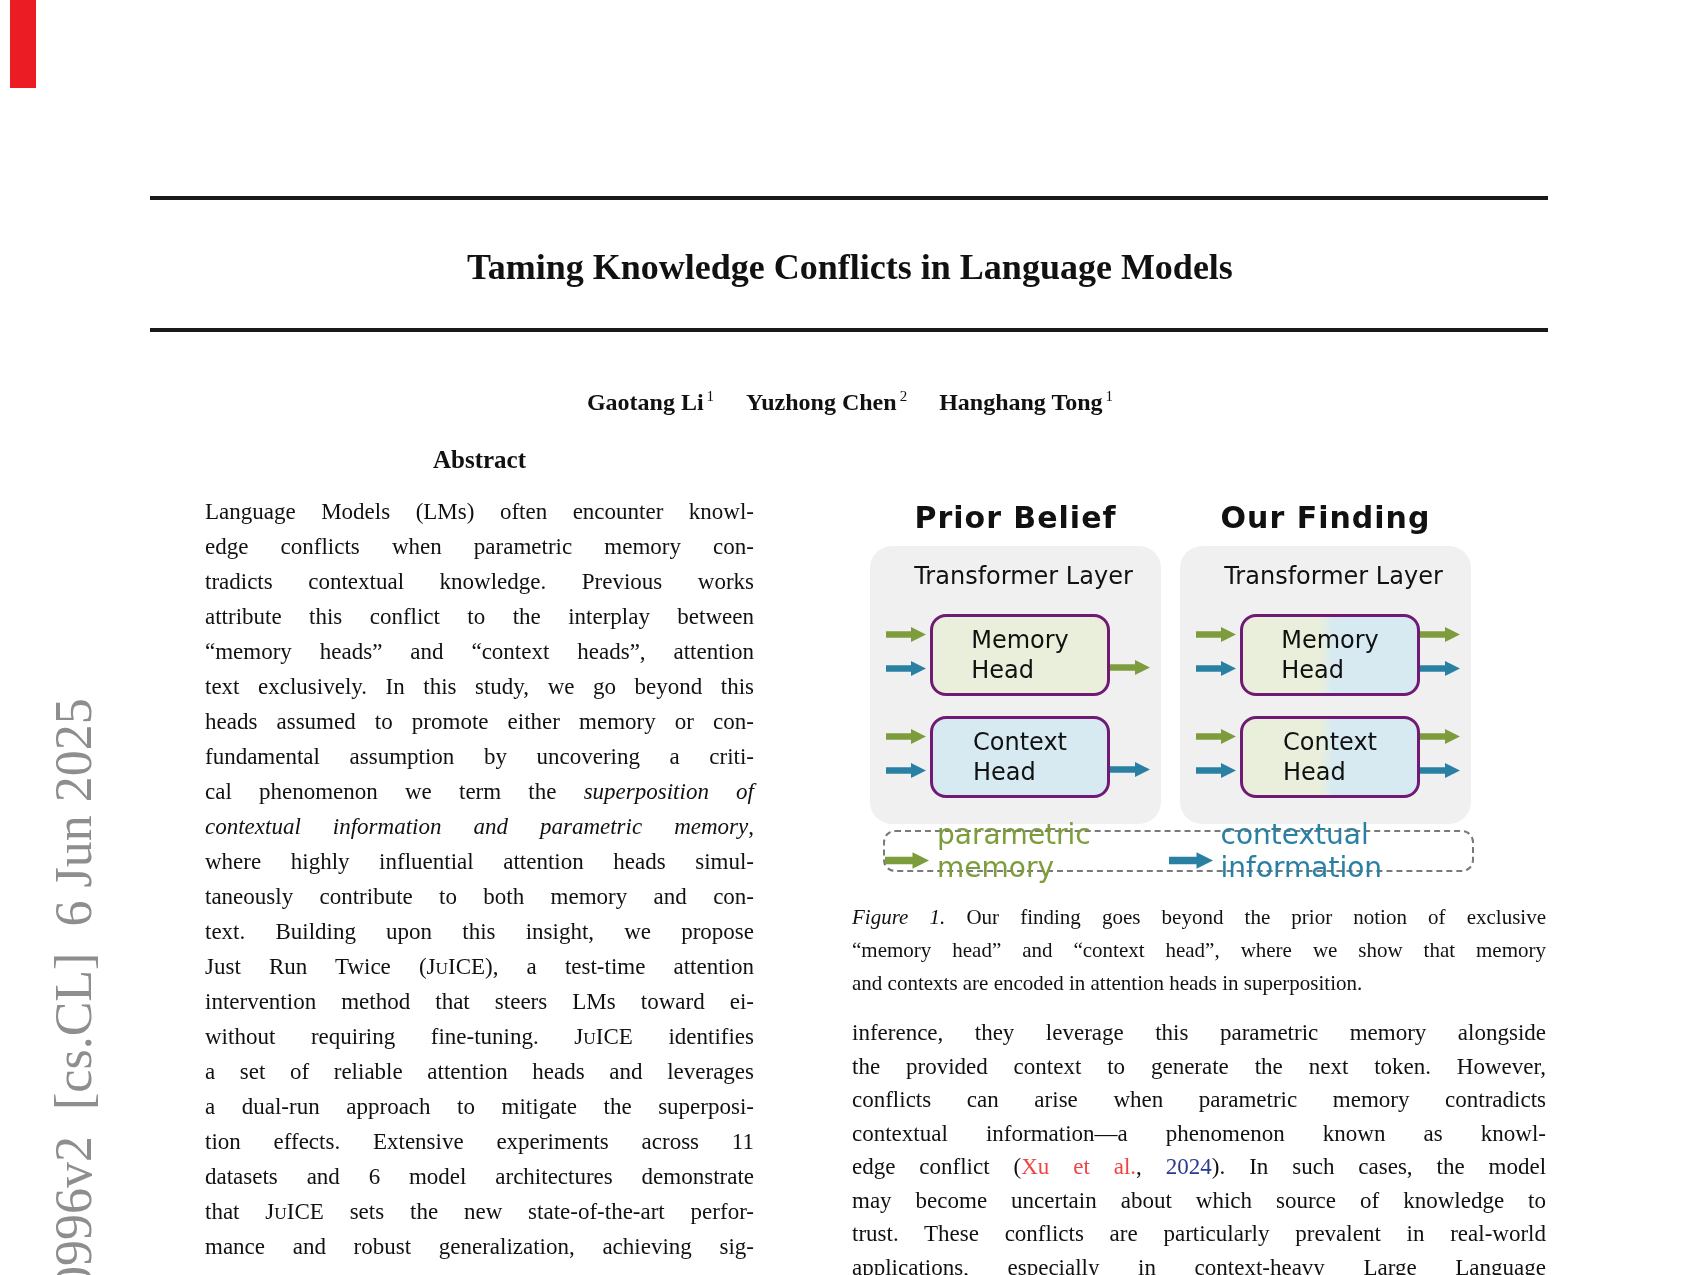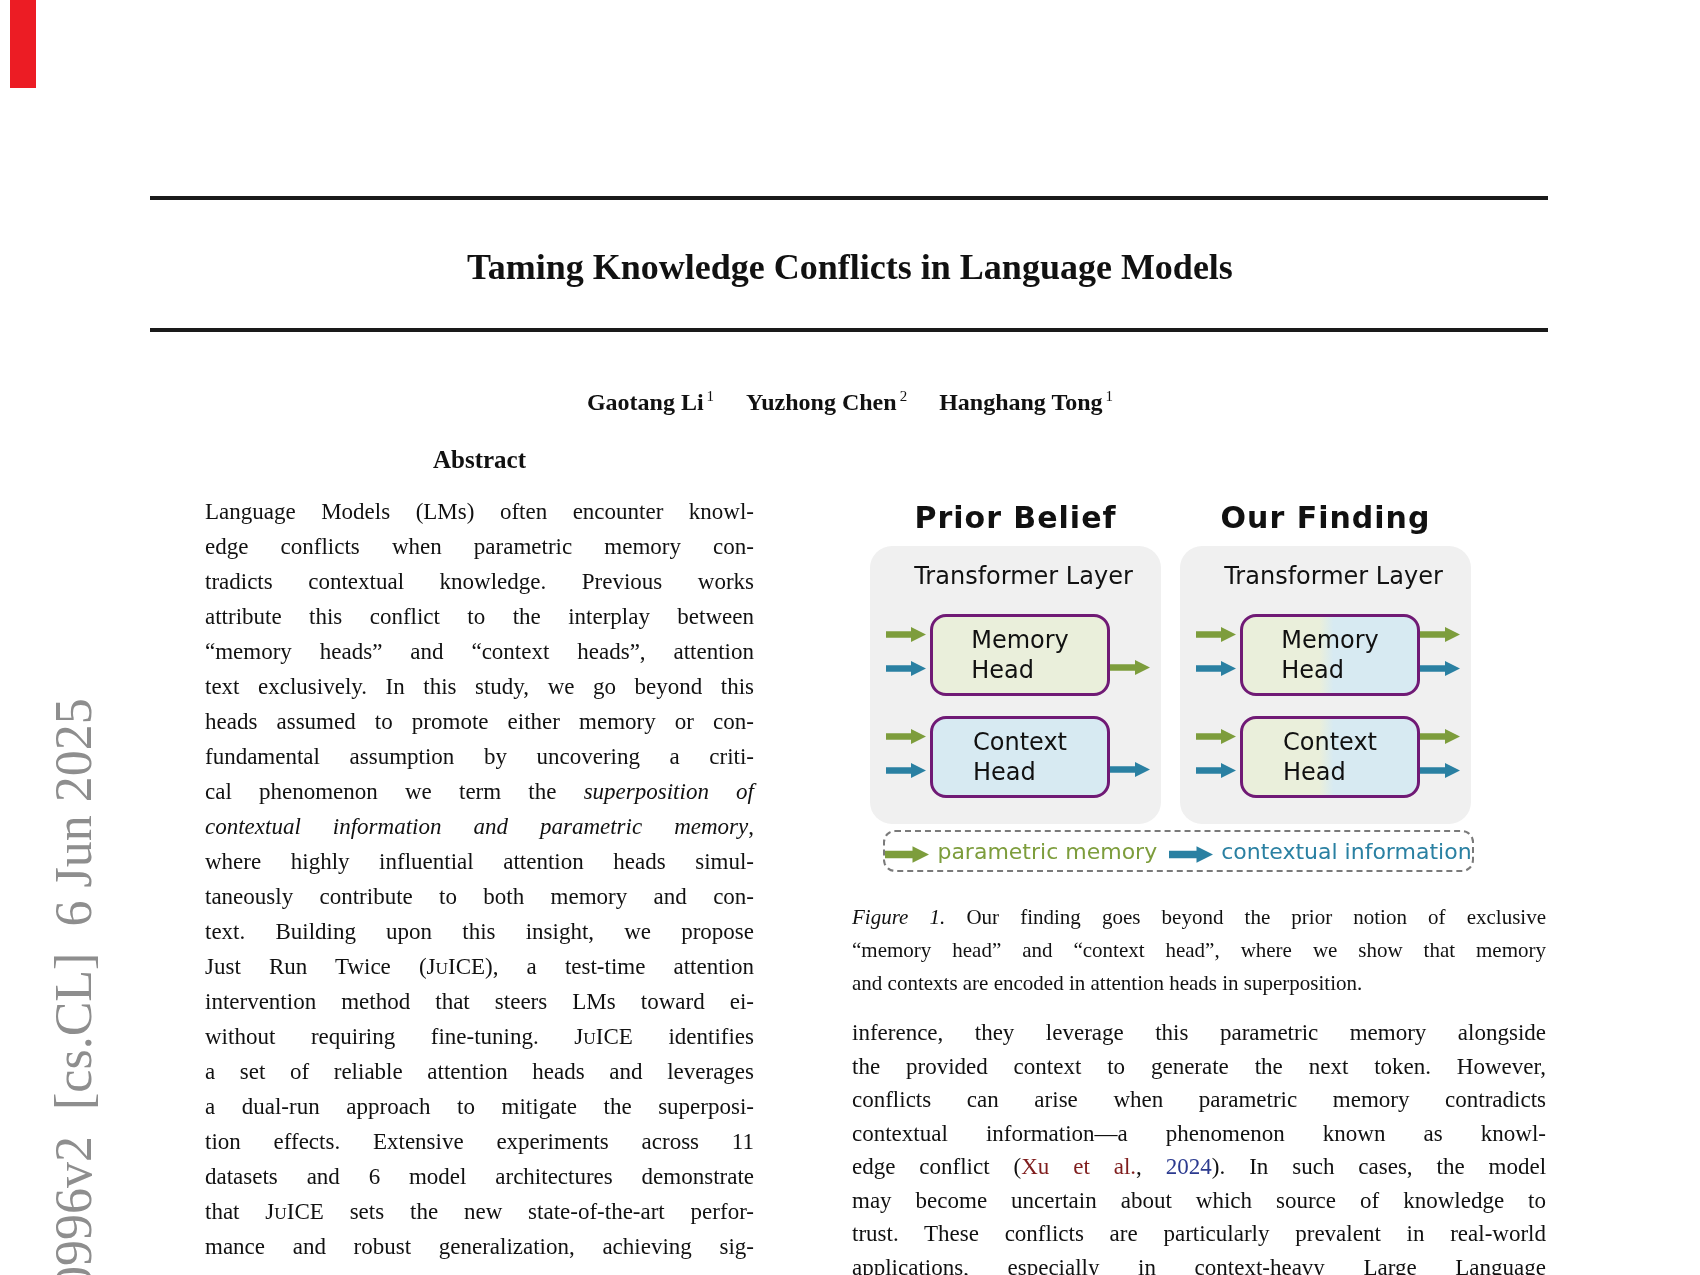--- a/index.html
+++ b/index.html
@@ -39,21 +39,21 @@
   .panel{position:absolute;top:546px;width:291px;height:278px;border-radius:22px;}
   .panel.p0{left:870px;} .panel.p1{left:1180px;}
   .layer-label{position:absolute;left:0;top:16px;width:100%;text-align:center;font-size:24px;
     font-family:"DejaVu Sans",sans-serif;color:#111;padding-left:8px;}
   .head-box{position:absolute;left:60px;width:174px;height:76px;border:3px solid #701a75;border-radius:16px;
     display:flex;align-items:center;justify-content:center;text-align:left;
     font-family:"DejaVu Sans",sans-serif;font-size:24px;line-height:30px;}
   .arrow{position:absolute;width:40px;height:15px;}
   .legend{position:absolute;left:883px;top:830px;width:591px;height:42px;border:2px dashed #7a7a7a;
     border-radius:12px;box-sizing:border-box;display:flex;align-items:center;justify-content:center;
-    gap:12px;font-family:"DejaVu Sans",sans-serif;font-size:22px;text-align:right;}
+    gap:12px;font-family:"DejaVu Sans",sans-serif;font-size:28px;}
   .legend .arrow{position:static;flex:0 0 auto;}
   .legend-item{display:flex;align-items:center;gap:8px;}
 </style>
 </head>
 <body>
 
 <div class="page">
   <div class="red-marker" style="background: rgb(236, 28, 36);"></div>
   <div class="watermark" style="color: rgb(142, 142, 142);">0996v2  [cs.CL]  6 Jun 2025</div>
 
@@ -170,18 +170,18 @@
       <div class="line"><i>Figure 1.</i> Our finding goes beyond the prior notion of exclusive</div>
       <div class="line">“memory head” and “context head”, where we show that memory</div>
       <div class="line no-stretch">and contexts are encoded in attention heads in superposition.</div>
     </div>
 
   <div class="body-text" id="body-lines">
       <div class="line">inference, they leverage this parametric memory alongside</div>
       <div class="line">the provided context to generate the next token. However,</div>
       <div class="line">conflicts can arise when parametric memory contradicts</div>
       <div class="line">contextual information—a phenomenon known as knowl-</div>
-      <div class="line">edge conflict (<span class="cite" style="color:#7f1d1d">Xu et al.</span>, <span class="cite" style="color:#2b3a8f">2024</span>). In such cases, the model</div>
+      <div class="line">edge conflict (<span class="cite" style="color:#ef4444">Xu et al.</span>, <span class="cite" style="color:#2b3a8f">2024</span>). In such cases, the model</div>
       <div class="line">may become uncertain about which source of knowledge to</div>
       <div class="line">trust. These conflicts are particularly prevalent in real-world</div>
       <div class="line">applications, especially in context-heavy Large Language</div>
     </div>
 </div>
 
 </body></html>

